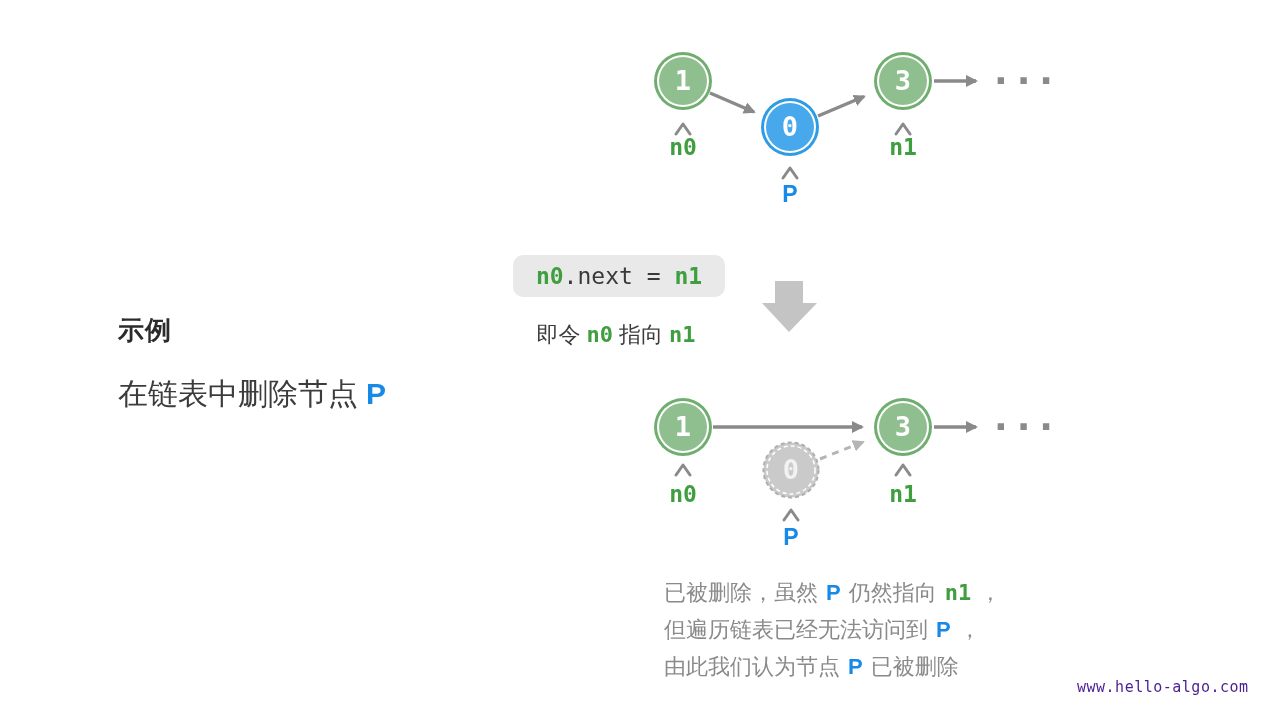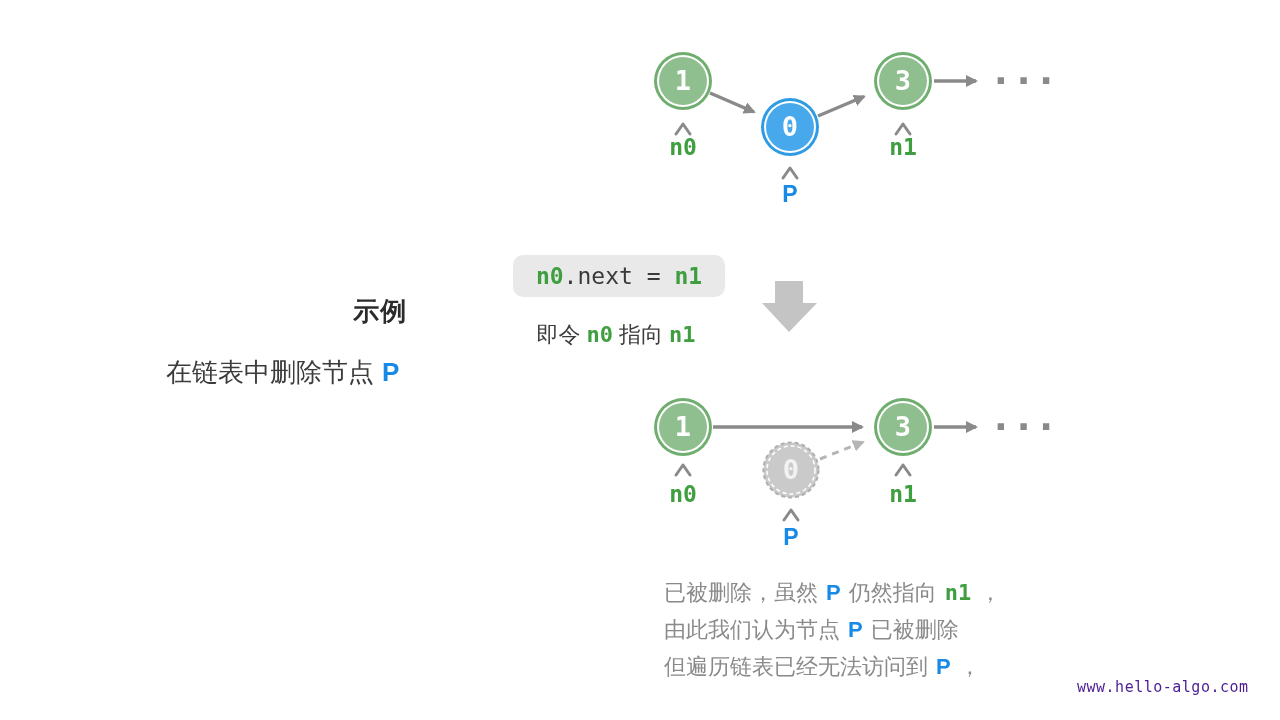--- a/index.html
+++ b/index.html
@@ -11,23 +11,23 @@
     background: #ffffff;
     overflow: hidden;
     font-family: "Liberation Sans", "DejaVu Sans", sans-serif;
   }
   .green-kw { color: #3F9E3F; font-weight: bold; font-family: "DejaVu Sans Mono", "Liberation Mono", monospace; }
   .blue-kw  { color: #1789E6; font-weight: bold; }
   .gap { margin: 0 8px; }
   .gap-s { margin: 0 6px; }
 
   
-  .example { position: absolute; left: 118px; top: 294px; text-align: right; }
+  .example { position: absolute; left: 118px; top: 313px; }
   .example h2 { font-size: 26px; font-weight: bold; color: #2B2B2B; letter-spacing: 1px; }
-  .example p { margin-top: 26px; font-size: 26px; color: #3C3C3C; margin-left: 48px; }
+  .example p { margin-top: 26px; font-size: 30px; color: #3C3C3C; }
 
   
   .diagram { position: absolute; }
   .dg-a { left: 620px; top: 30px; }
   .dg-b { left: 620px; top: 375px; }
   svg text { user-select: none; }
   .node-digit { font-family: "DejaVu Sans Mono", "Liberation Mono", monospace; font-size: 27px; font-weight: bold; fill: #ffffff; text-anchor: middle; }
   .node-digit-gray { fill: #F2F2F2; }
   .lbl-green { font-family: "DejaVu Sans Mono", "Liberation Mono", monospace; font-size: 23px; font-weight: bold; fill: #3F9E3F; text-anchor: middle; }
   .lbl-blue  { font-family: "Liberation Sans", "DejaVu Sans", sans-serif; font-size: 23px; font-weight: bold; fill: #1789E6; text-anchor: middle; }
@@ -162,19 +162,19 @@
     <path class="caret" d="M276,100 L283,90 L290,100"></path>
     <path class="caret" d="M164,145 L171,135 L178,145"></path>
 
     <text class="lbl-green" x="63" y="127">n0</text>
     <text class="lbl-green" x="283" y="127">n1</text>
     <text class="lbl-blue" x="171" y="170">P</text>
   </svg>
 
   <div class="result">
     <div class="line"><span>已被删除，虽然</span><span class="blue-kw gap">P</span><span>仍然指向</span><span class="green-kw gap">n1</span><span>，</span></div>
+    <div class="line"><span>但遍历链表已经无法访问到</span><span class="blue-kw gap">P</span><span>，</span></div>
     <div class="line"><span>由此我们认为节点</span><span class="blue-kw gap">P</span><span>已被删除</span></div>
-    <div class="line"><span>但遍历链表已经无法访问到</span><span class="blue-kw gap">P</span><span>，</span></div>
   </div>
 
   <div class="watermark">www.hello-algo.com</div>
 
 </div>
 
 </body></html>

